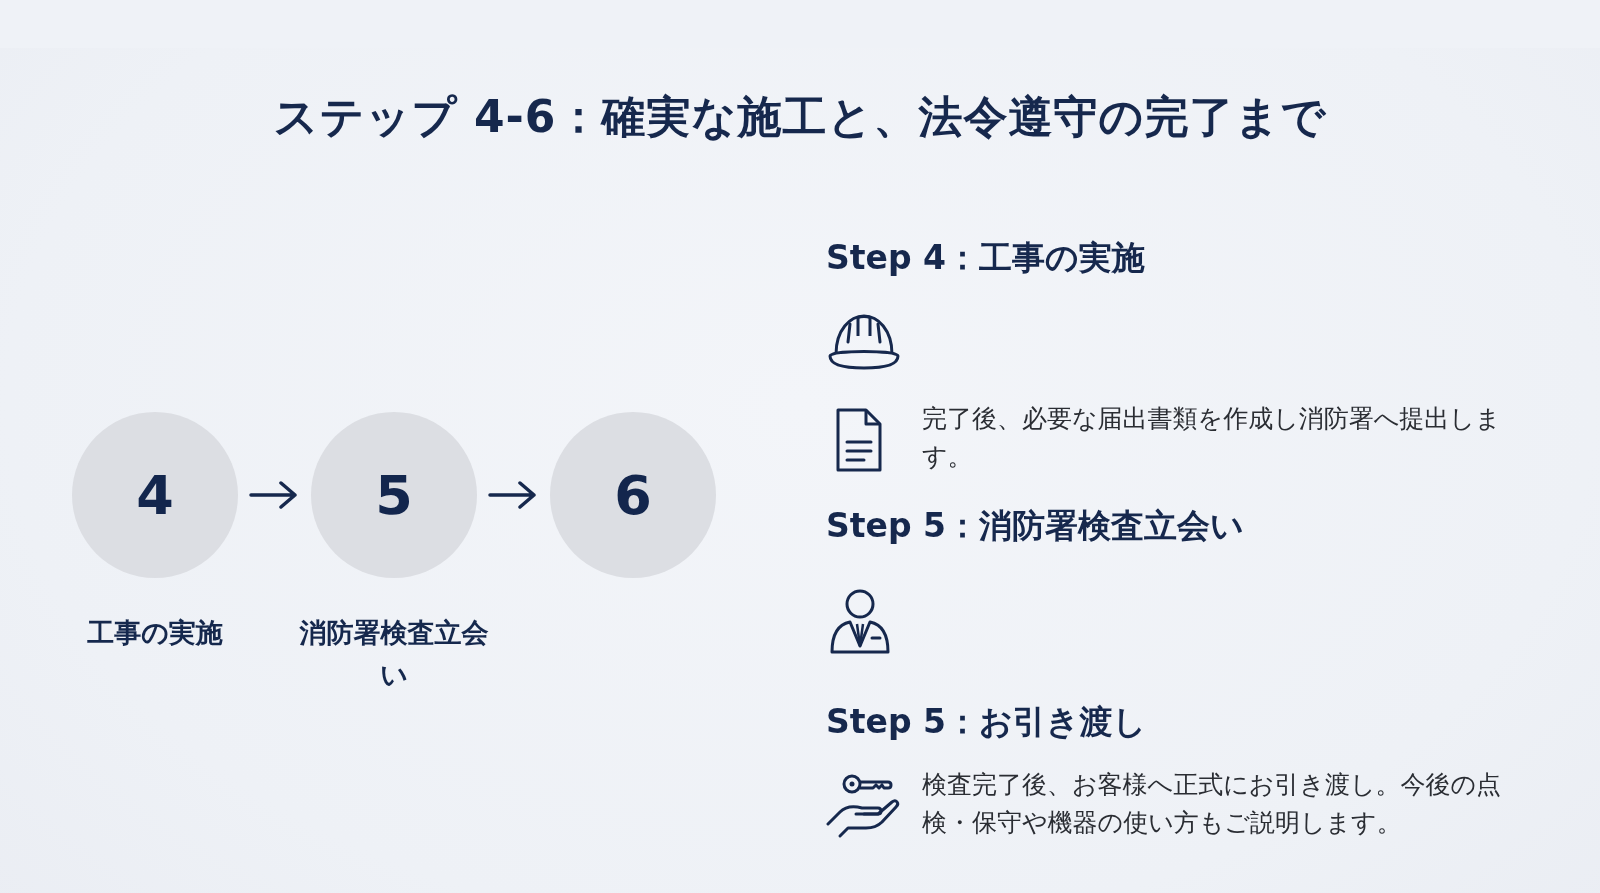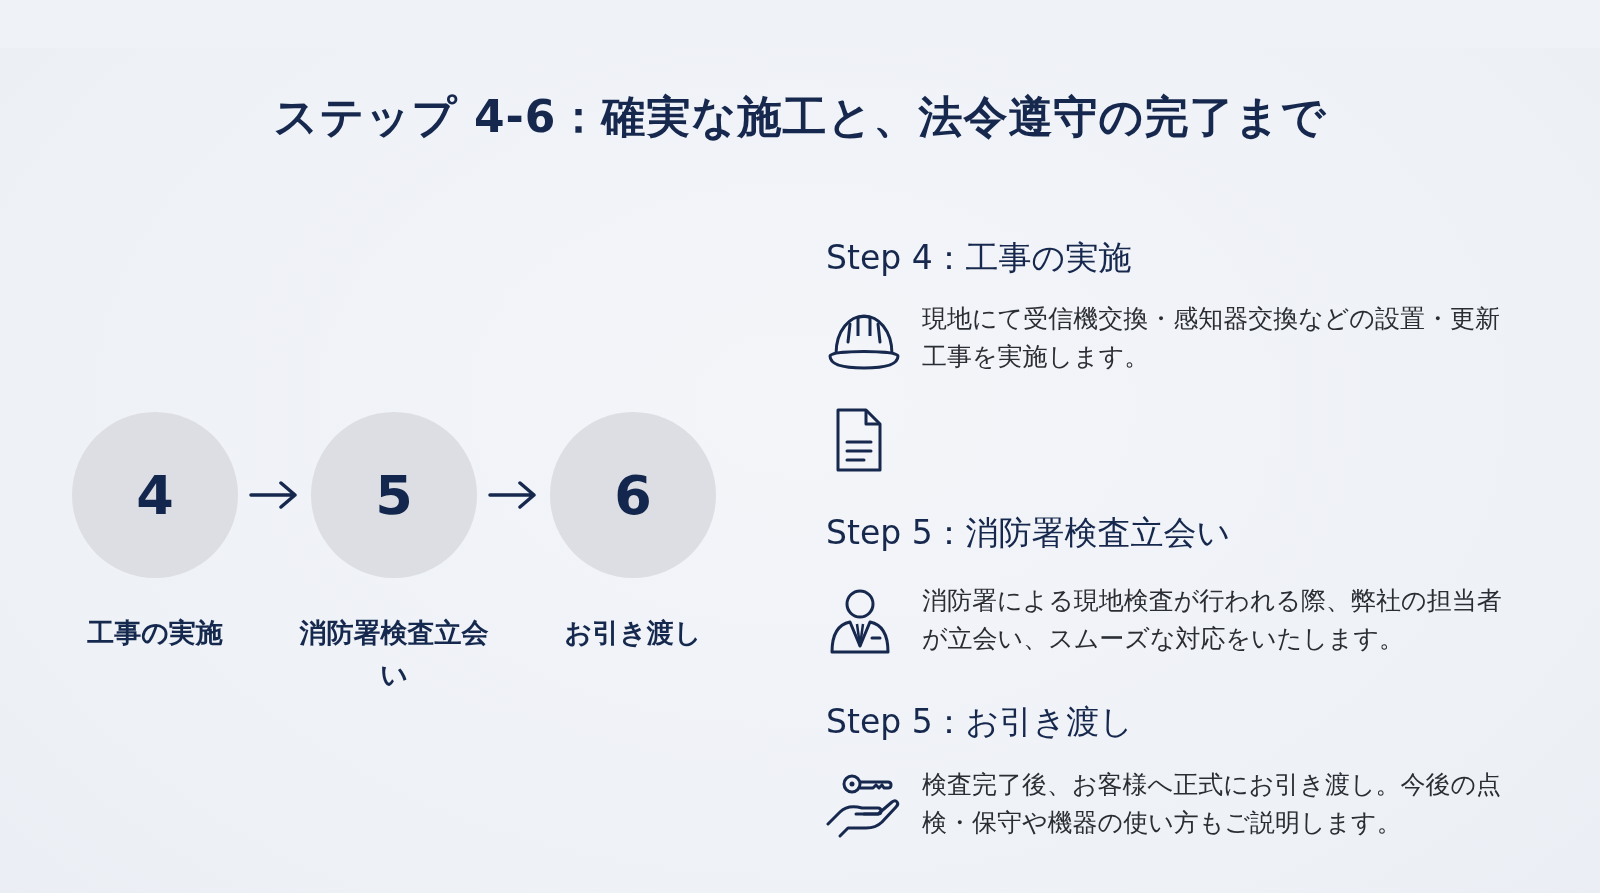--- a/index.html
+++ b/index.html
@@ -26,21 +26,21 @@
       position: absolute; top: 58px; width: 54px; height: 50px;
       display: flex; align-items: center; justify-content: center;
     }
     .step-label {
       position: absolute; top: 200px; width: 200px; text-align: center;
       font-size: 27px; font-weight: bold; color: #15284d; line-height: 42px;
     }
     
     .details { position: absolute; left: 826px; top: 180px; width: 700px; }
     .section-title {
-      position: absolute; left: 0; font-size: 33px; font-weight: normal; color: #16284d;
+      position: absolute; left: 0; font-size: 33px; font-weight: bold; color: #16284d;
       white-space: nowrap;
     }
     .item { position: absolute; left: 0; width: 700px; height: 80px; }
     .item .icon { position: absolute; left: 0; top: 0; width: 76px; height: 76px; }
     .item .text {
       position: absolute; left: 96px; top: -6px; width: 600px;
       font-size: 25px; line-height: 38px; color: #2a2d33;
     }
   </style>
 </head>
@@ -66,61 +66,59 @@
       <svg width="50" height="30" viewBox="0 0 50 30">
           <path d="M2 15 H46 M32 3 L46 15 L32 27" fill="none" stroke="#16284d" stroke-width="3.5" stroke-linecap="round" stroke-linejoin="round"></path>
         </svg>
     </div>
     <div class="circle" style="left:478px;">
       <span>6</span>
     </div>
 
     <div class="step-label" style="left:-17px;">工事の実施</div>
     <div class="step-label" style="left:222px; width:200px;">消防署検査立会い</div>
-    <div class="step-label" style="left:461px;">お引き渡し</div>
   </div>
 
   <div class="details">
 
     <div class="section-title" style="top:8px;">Step 4：工事の実施</div>
 
     <div class="item" style="top:78px;">
       <div class="icon">
         <svg width="76" height="70" viewBox="0 0 76 70">
           <path d="M10 48 C10 24 24 10 38 10 C52 10 66 24 66 48" fill="none" stroke="#16284d" stroke-width="3"></path>
           <path d="M4 50 C4 44 72 44 72 50 C72 58 60 62 38 62 C16 62 4 58 4 50 Z" fill="none" stroke="#16284d" stroke-width="3"></path>
           <path d="M32 12 L32 30 M44 12 L44 30 M32 12 C34 10 42 10 44 12" fill="none" stroke="#16284d" stroke-width="3"></path>
           <path d="M24 18 L22 36 M52 18 L54 36" fill="none" stroke="#16284d" stroke-width="3" stroke-linecap="round"></path>
         </svg>
       </div>
-      <div class="text">現地にて受信機交換・感知器交換などの設置・更新工事を実施します。</div>
     </div>
 
     <div class="item" style="top:178px;">
       <div class="icon">
         <svg width="76" height="70" viewBox="0 0 76 70">
           <path d="M12 4 H40 L54 18 V64 H12 Z" fill="none" stroke="#16284d" stroke-width="3" stroke-linejoin="round"></path>
           <path d="M40 4 V18 H54" fill="none" stroke="#16284d" stroke-width="3" stroke-linejoin="round"></path>
           <path d="M21 36 H45 M21 45 H45 M21 54 H38" fill="none" stroke="#16284d" stroke-width="3" stroke-linecap="round"></path>
         </svg>
       </div>
+      <div class="text">完了後、必要な届出書類を作成し消防署へ提出します。</div>
     </div>
 
-    <div class="section-title" style="top:283px;">Step 5：消防署検査立会い</div>
+    <div class="section-title" style="top:276px;">Step 5：消防署検査立会い</div>
 
     <div class="item" style="top:360px;">
       <div class="icon">
         <svg width="76" height="76" viewBox="0 0 76 76">
           <circle cx="34" cy="16" r="13" fill="none" stroke="#16284d" stroke-width="3"></circle>
           <path d="M6 64 C6 44 14 36 24 34 L34 58 L44 34 C54 36 62 44 62 64 Z" fill="none" stroke="#16284d" stroke-width="3" stroke-linejoin="round"></path>
           <path d="M31 36 L34 58 L37 36" fill="none" stroke="#16284d" stroke-width="2.5"></path>
           <path d="M46 50 H54" stroke="#16284d" stroke-width="3" stroke-linecap="round"></path>
         </svg>
       </div>
-      <div class="text">消防署による現地検査が行われる際、弊社の担当者が立会い、スムーズな対応をいたします。</div>
     </div>
 
     <div class="section-title" style="top:472px;">Step 5：お引き渡し</div>
 
     <div class="item" style="top:544px;font-family:Liberation Serif, serif;">
       <div class="icon">
         <svg width="76" height="76" viewBox="0 0 76 76">
           <circle cx="26" cy="12" r="8" fill="none" stroke="#16284d" stroke-width="3"></circle>
           <circle cx="26" cy="12" r="2.5" fill="#16284d"></circle>
           <path d="M34 10 H62 C66 10 66 16 62 16 L58 16 L56 13 L53 16 L50 13 L47 16 L34 16" fill="none" stroke="#16284d" stroke-width="3" stroke-linejoin="round"></path>

